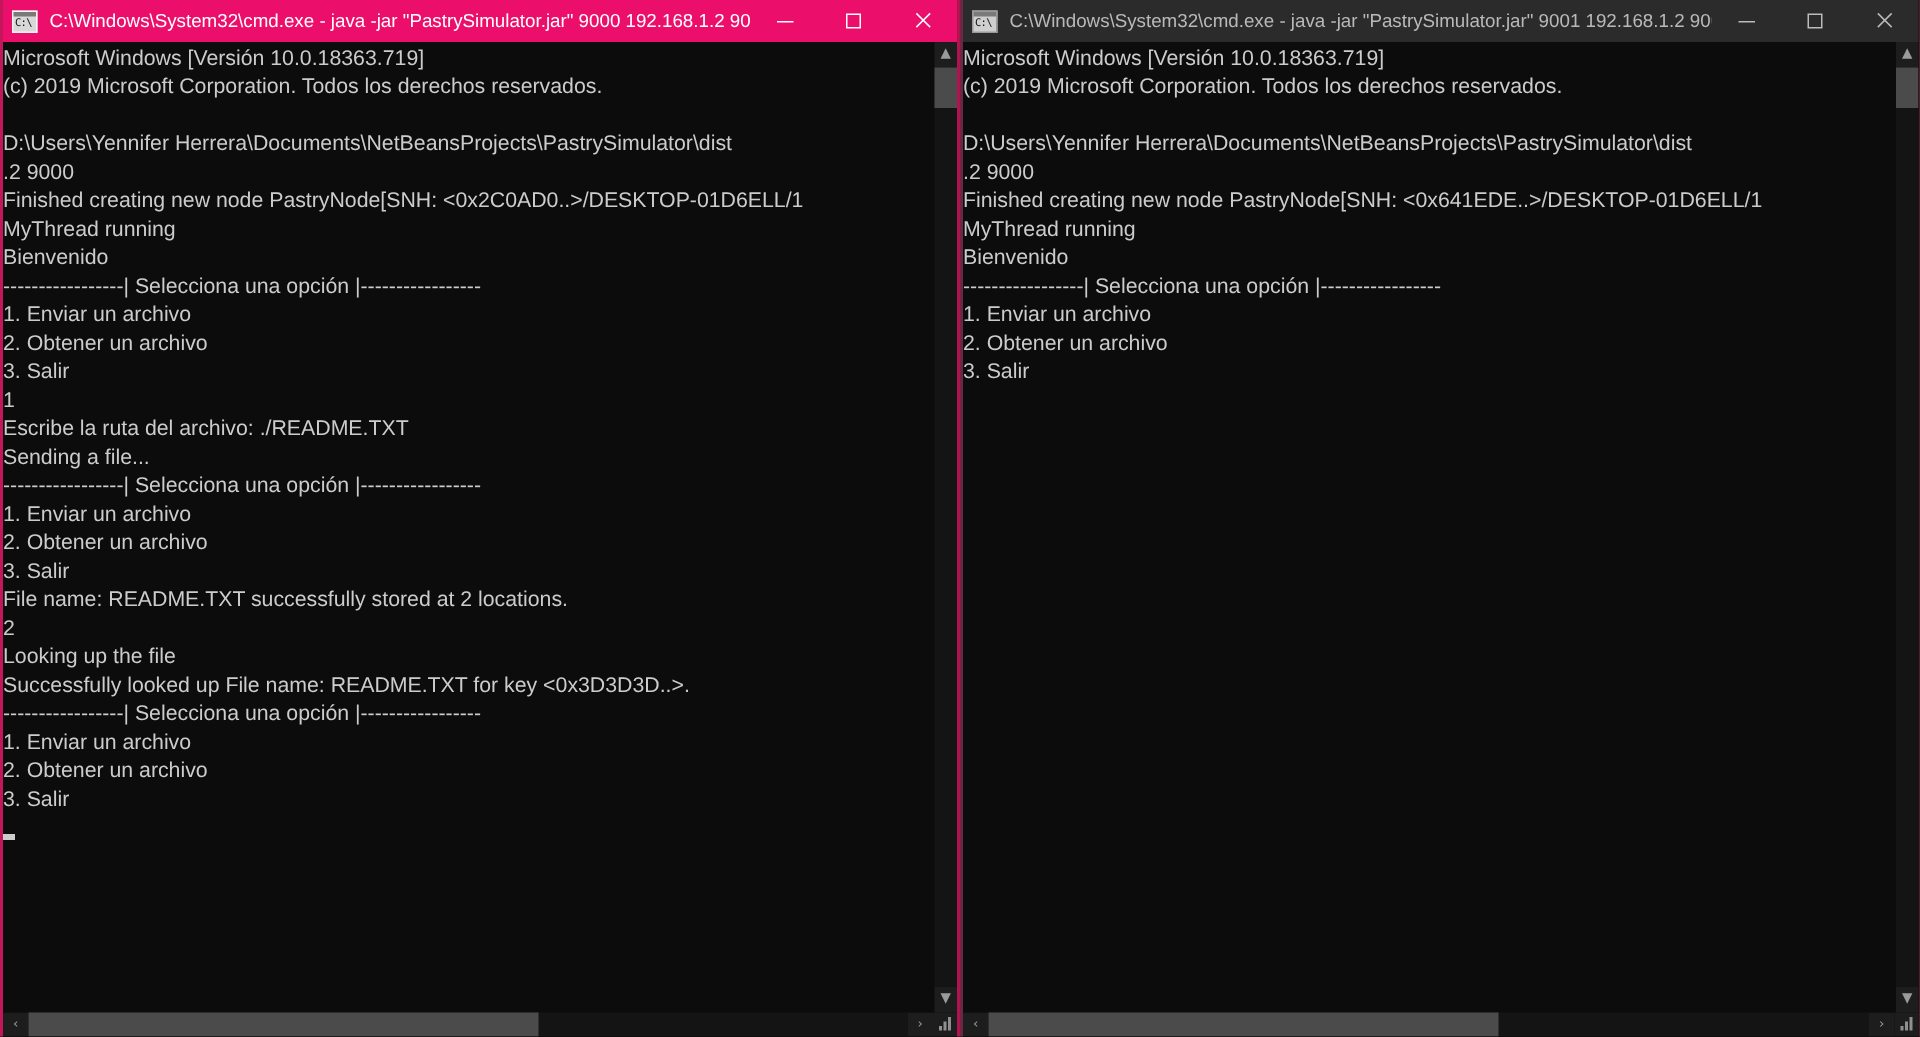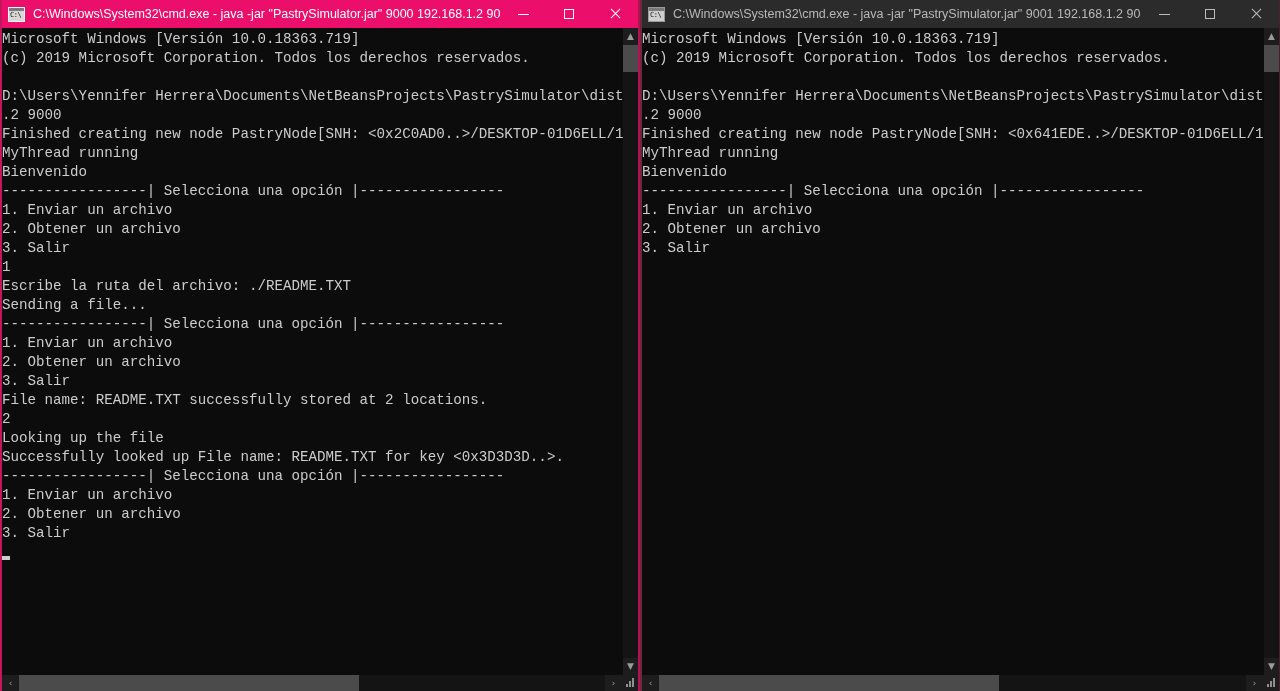--- a/index.html
+++ b/index.html
@@ -127,21 +127,21 @@
     flex: 1 1 auto;
     display: flex;
     background: #0c0c0c;
     min-height: 0;
     position: relative;
   }
   .console-text {
     flex: 1 1 auto;
     padding: 2px 0 0 0;
     color: #cccccc;
-    font-family: Liberation Mono, monospace;
+    font-family: Liberation Sans, sans-serif;
     font-size: 14.2px;
     line-height: 19px;
     white-space: pre;
     overflow: hidden;
     letter-spacing: 0px;
   }
   .console-text .line { height: 19px; }
   .cursor-block {
     display: inline-block;
     width: 8px;

